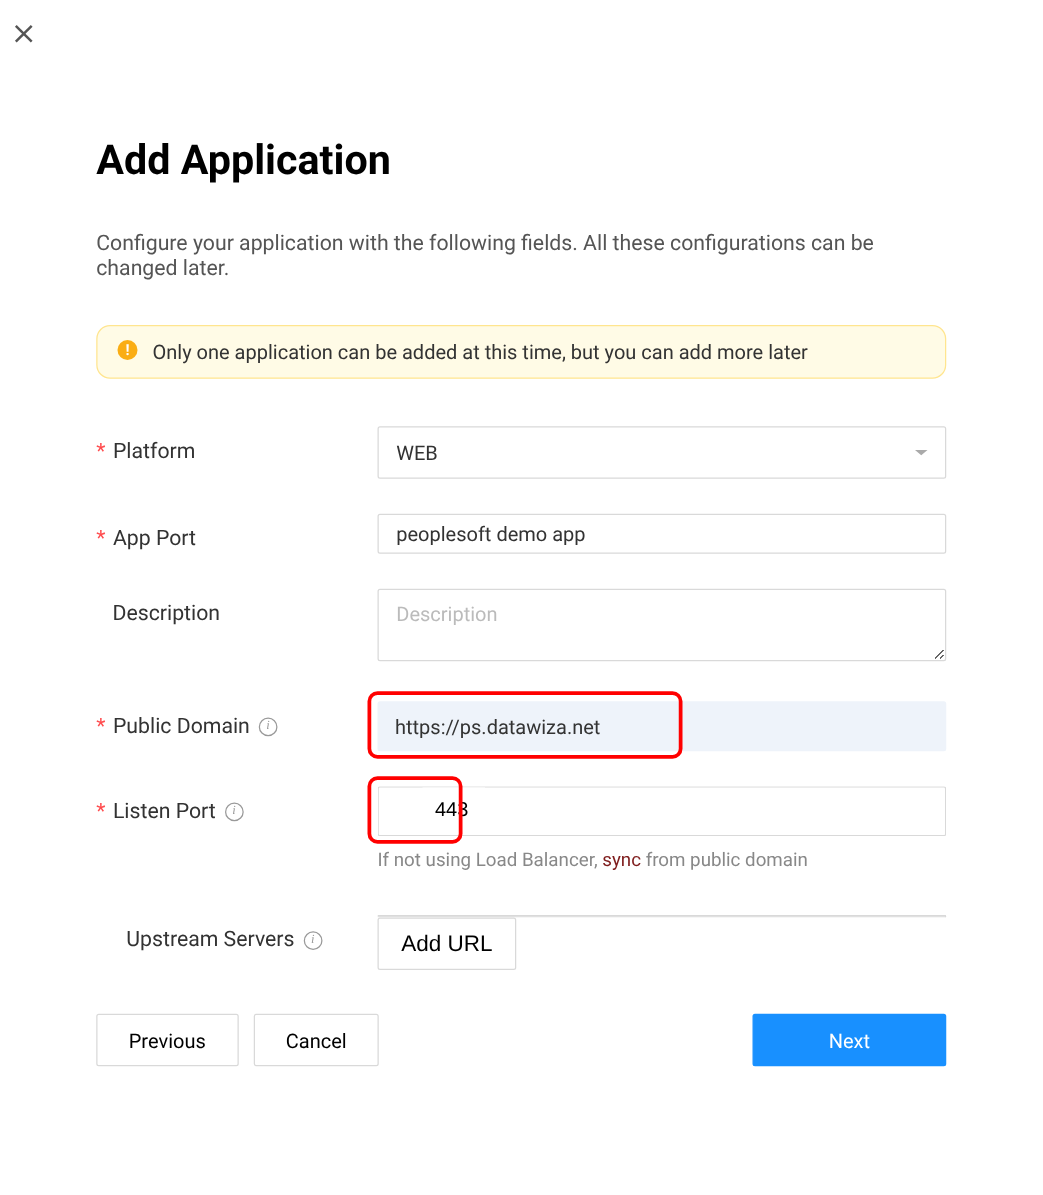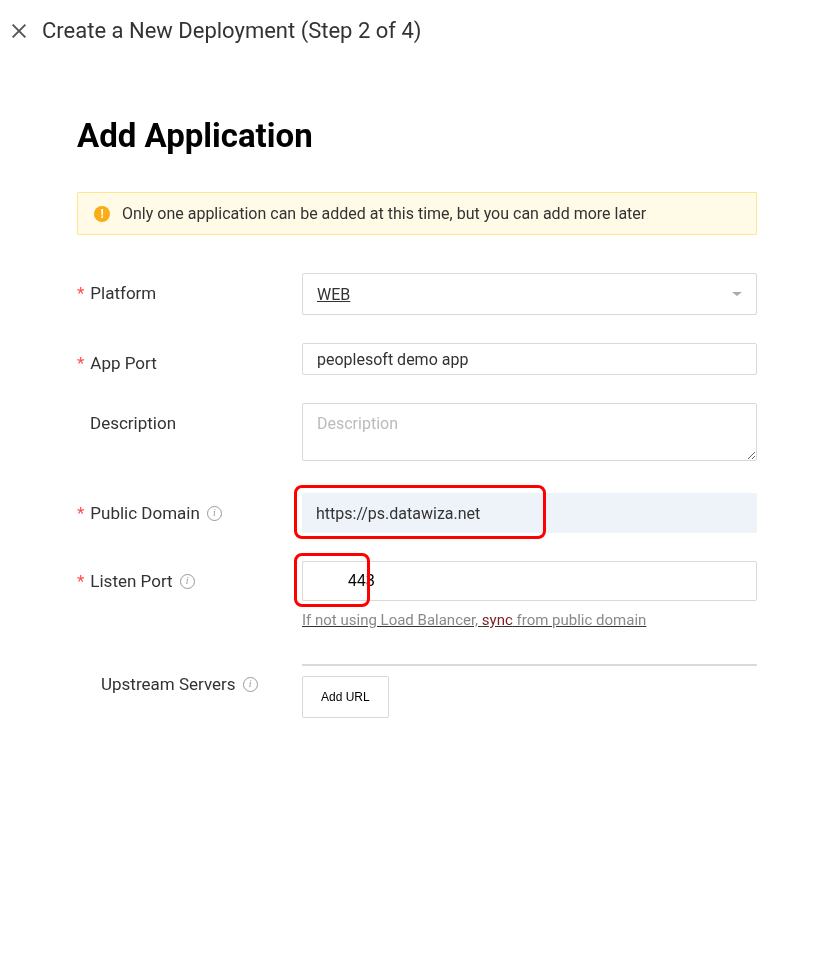--- a/index.html
+++ b/index.html
@@ -53,24 +53,24 @@
       margin-bottom: 37px;
     }
     .subtitle {
       font-size: 17px;
       color: #555;
       margin-bottom: 35px;
     }
     .alert {
       background: #fffbe6;
       border: 1px solid #ffe58f;
-      border-radius: 1px;
+      border-radius: 11px;
       padding: 11px 16px;
       display: flex;
-      align-items: center;
+      align-items: flex-start;
       margin-bottom: 38px;
     }
     .alert-icon {
       width: 16px;
       height: 16px;
       background: #faad14;
       border-radius: 50%;
       margin-right: 12px;
       position: relative;
       flex-shrink: 0;
@@ -121,21 +121,20 @@
       left: 50%;
       top: 50%;
       transform: translate(-50%, -52%);
       font-size: 10px;
       font-style: italic;
       color: #999;
       font-family: serif;
     }
     .form-control-wrap {
       flex: 1;
-      text-decoration: underline;
     }
     .select {
       width: 100%;
       height: 42px;
       border: 1px solid #d9d9d9;
       border-radius: 2px;
       padding: 0 14px;
       display: flex;
       align-items: center;
       justify-content: space-between;
@@ -224,23 +223,22 @@
       height: 38px;
       width: 180px;
       padding: 0 12px;
       font-size: 16px;
     }
     .add-url-btn {
       height: 42px;
       border: 1px solid #d9d9d9;
       background: #fff;
       padding: 0 18px;
-      font-size: 12px;
-      cursor: pointer;
-      margin-top: 10px;
+      font-size: 18px;
+      cursor: pointer;
       border-radius: 2px;
     }
     .footer {
       display: flex;
       justify-content: space-between;
       margin-top: 35px;
     }
     .footer-left {
       display: flex;
       gap: 12px;
@@ -260,25 +258,25 @@
       color: #fff;
       border-color: #1890ff;
       padding: 0 60px;
     }
   </style>
 </head>
 <body>
 
 <div class="header">
   <div class="close-icon"></div>
-  <div class="header-title">Create a New Deployment (Step 2 of 4)</div>
 </div>
 
 <div class="content">
   <h1 class="page-title">Add Application</h1>
+  <div class="subtitle">Configure your application with the following fields. All these configurations can be changed later.</div>
 
   <div class="alert">
     <div class="alert-icon"></div>
     <div class="alert-text">Only one application can be added at this time, but you can add more later</div>
   </div>
 
   <div class="form-row">
     <div class="form-label">
       <span class="required">*</span>
       <span>Platform</span>
@@ -350,13 +348,20 @@
       <span class="info-icon"></span>
     </div>
     <div class="form-control-wrap">
       <div class="rest-border">
         <div class="rest-border-right"></div>
       </div>
       <button class="add-url-btn">Add URL</button>
     </div>
   </div>
 
+  <div class="footer">
+    <div class="footer-left">
+      <button class="btn">Previous</button>
+      <button class="btn">Cancel</button>
+    </div>
+    <button class="btn btn-primary">Next</button>
+  </div>
 </div>
 
 </body></html>

